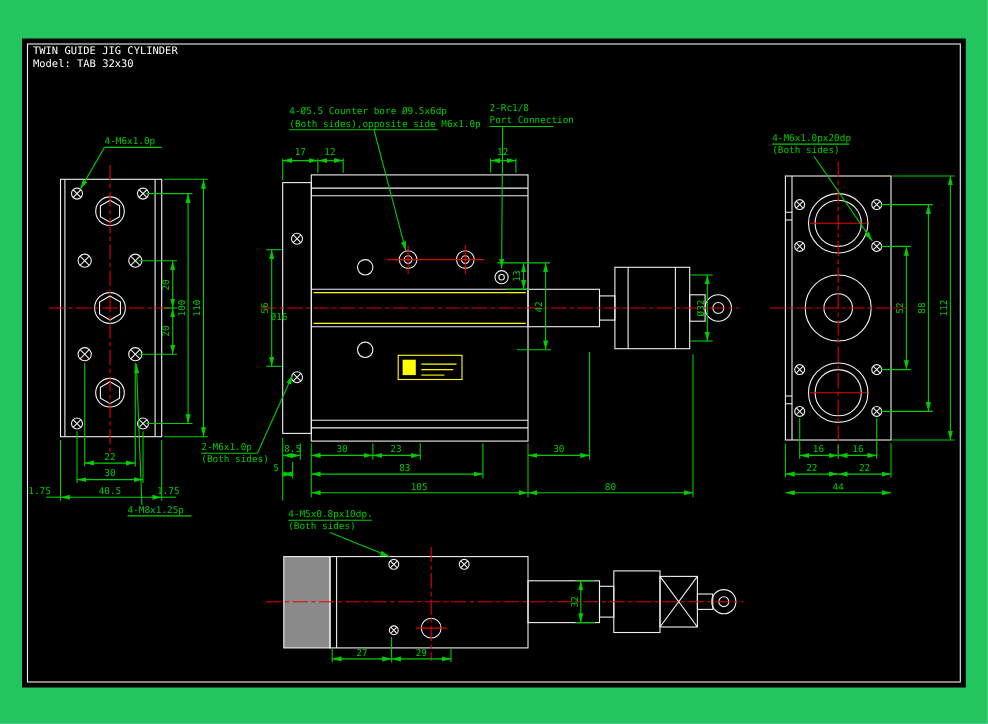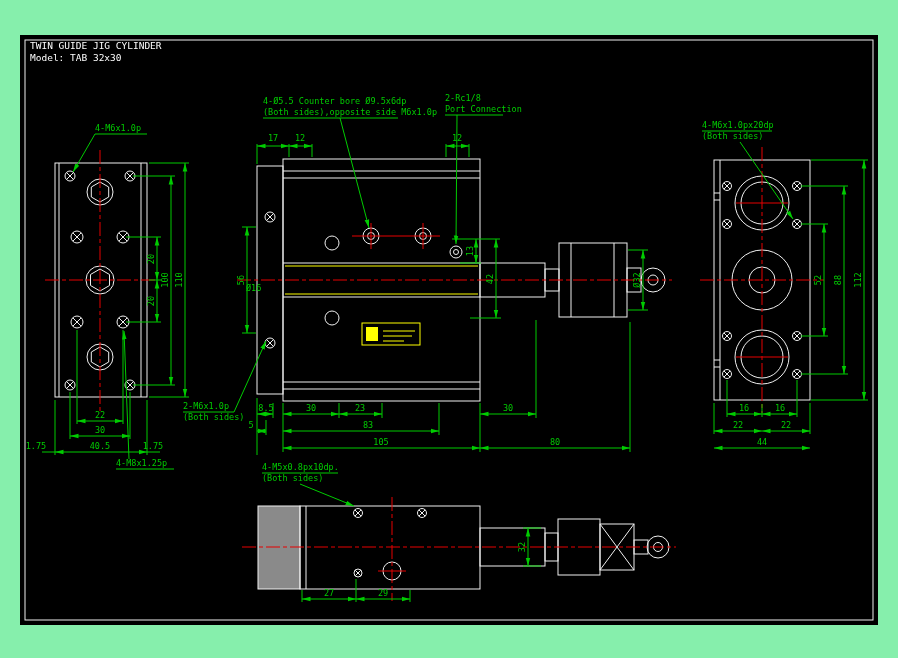--- a/index.html
+++ b/index.html
@@ -1,16 +1,16 @@
 <!DOCTYPE html>
 <html><head>
 <meta charset="utf-8">
 <style>
   html,body{margin:0;padding:0;background:#a7d6e9;}
-  .stage{position:relative;width:898px;height:658px;background:#86efac;overflow:hidden;
+  .stage{position:relative;width:898px;height:658px;background:#22c55e;overflow:hidden;
          font-family:"DejaVu Sans Mono", monospace;}
   svg{position:absolute;left:0;top:0;display:block;}
   .wg line,.wg circle,.wg rect,.wg polygon,.wg path{stroke:#f0f0f0;fill:none;stroke-width:1;}
   .gg line,.gg path{stroke:#00cc00;fill:none;stroke-width:1;}
   .rg line{stroke:#e60000;fill:none;stroke-width:1;}
   .yg line,.yg rect{stroke:#ffff00;fill:none;stroke-width:1;}
   .cl{stroke-dasharray:14 3 4 3;}
   text{font-family:"DejaVu Sans Mono", monospace;}
   text.gt{fill:#00cc00;font-size:8.5px;}
   text.wt{fill:#ffffff;font-size:9.5px;}

